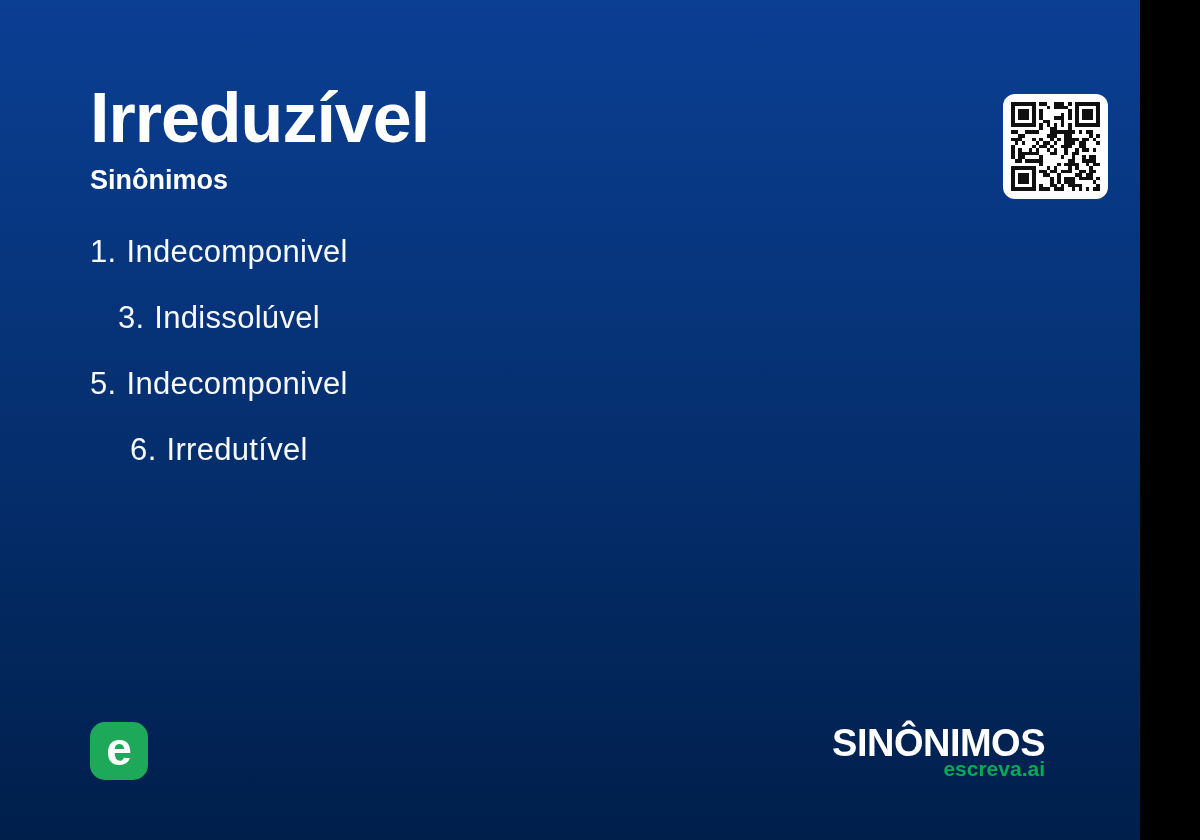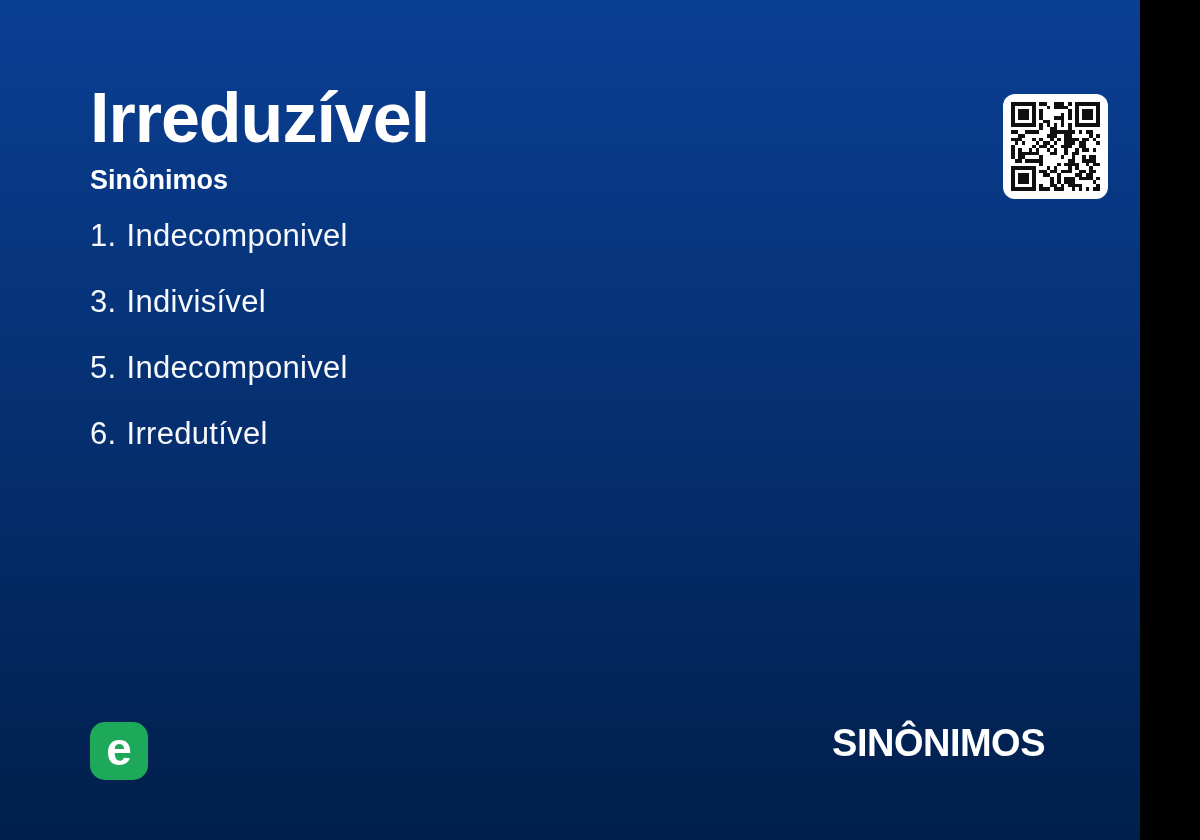--- a/index.html
+++ b/index.html
@@ -49,24 +49,25 @@
     justify-content: center;
   }
   .qr-box svg {
     width: 89px;
     height: 89px;
     display: block;
   }
   .synonym-list {
     position: absolute;
     left: 90px;
-    top: 220px;
+    top: 236px;
     margin: 0;
     padding: 0;
     list-style: none;
+    text-align: center;
   }
   .synonym-list li {
     font-size: 31px;
     line-height: 1;
     font-weight: 400;
     margin-bottom: 35px;
     letter-spacing: 0.3px;
     color: #f7f9fc;
   }
   .synonym-list li .num {
@@ -431,31 +432,32 @@
         <rect x="23" y="24" width="1" height="1" fill="#101010"></rect>
         <rect x="24" y="24" width="1" height="1" fill="#101010"></rect>
       </svg>
   </div>
 
   <ol class="synonym-list">
     <li>
       <span class="num">1.</span><span class="word">Indecomponivel</span>
     </li>
     <li>
-      <span class="num">3.</span><span class="word">Indivisível</span>
+      <span class="num">3.</span><span class="word">Indissolúvel</span>
     </li>
     <li>
       <span class="num">5.</span><span class="word">Indecomponivel</span>
     </li>
     <li>
       <span class="num">6.</span><span class="word">Irredutível</span>
     </li>
   </ol>
 
   <div class="logo-badge">
     <span class="letter">e</span>
   </div>
 
   <div class="brand-block">
     <div class="brand-name">SINÔNIMOS</div>
+    <div class="brand-domain">escreva.ai</div>
   </div>
 
 </div>
 
 </body></html>

